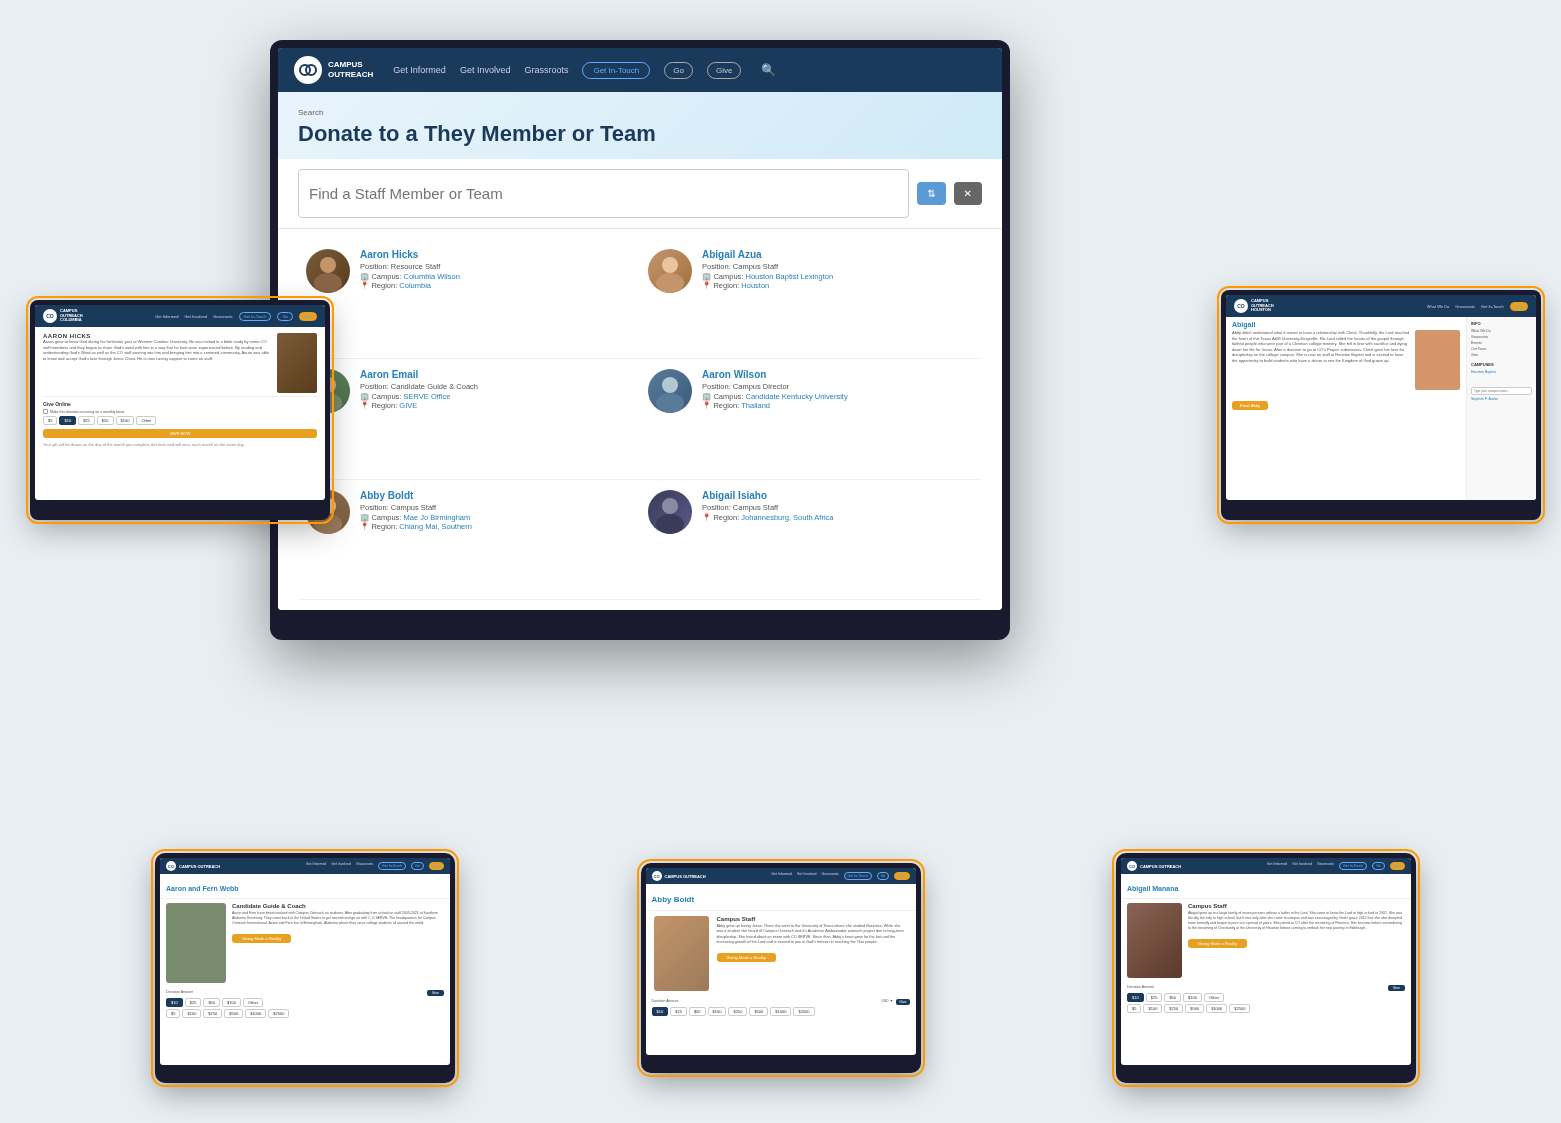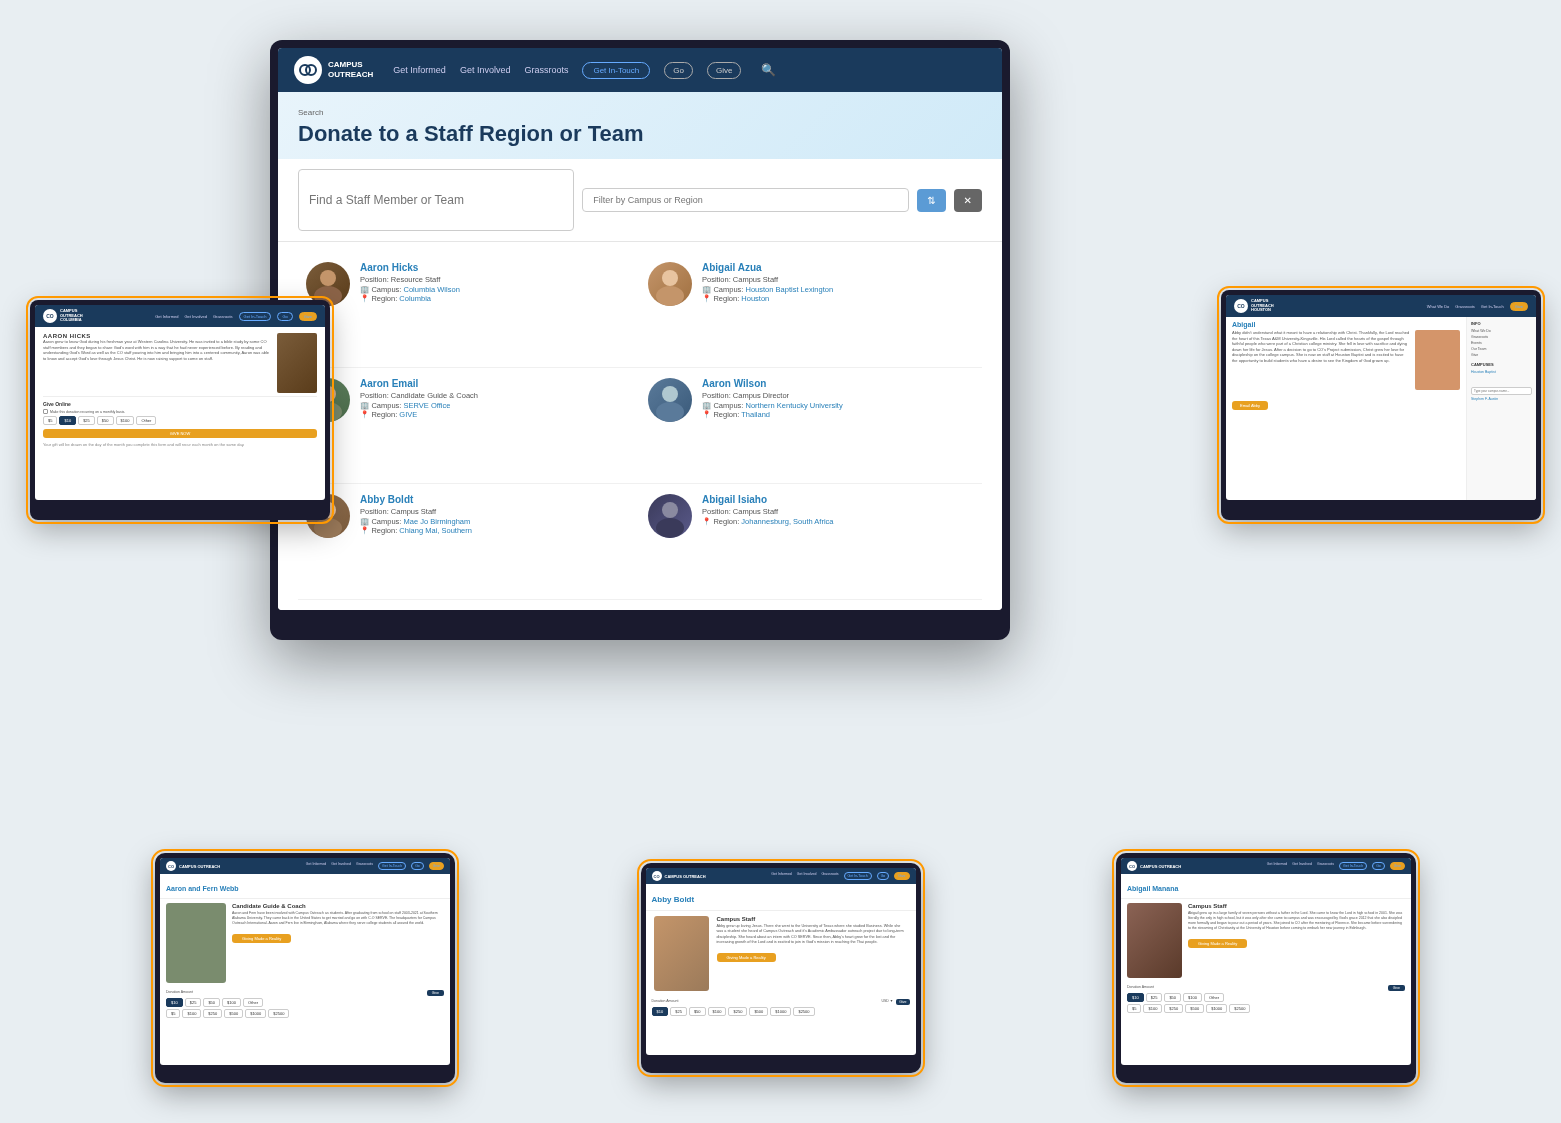--- a/index.html
+++ b/index.html
@@ -127,22 +127,22 @@
       border-bottom: 1px solid #e5e5e5;
       display: flex;
       gap: 8px;
       align-items: center;
       flex-shrink: 0;
     }
     .search-input {
       flex: 1;
       border: 1px solid #ccc;
       border-radius: 4px;
-      padding: 23px 10px;
-      font-size: 12px;
+      padding: 15px 10px;
+      font-size: 15px;
       color: #999;
     }
     .filter-select {
       flex: 1.2;
       border: 1px solid #ccc;
       border-radius: 4px;
       padding: 6px 10px;
       font-size: 9px;
       color: #999;
       background: #fff;
@@ -663,26 +663,25 @@
         <span class="nav-link">Grassroots</span>
         <button class="nav-btn">Get In-Touch</button>
         <button class="nav-btn-filled">Go</button>
         <button class="nav-btn-filled">Give</button>
         <span class="nav-search-icon">🔍</span>
       </div>
     </nav>
 
     <div class="hero">
       <div class="hero-label">Search</div>
-      <h1 class="hero-title">Donate to a Staff Region or Team</h1>
+      <h1 class="hero-title">Donate to a They Member or Team</h1>
     </div>
 
     <div class="search-bar">
       <input class="search-input" type="text" placeholder="Find a Staff Member or Team" style="">
-      <input class="filter-select" type="text" placeholder="Filter by Campus or Region" style="">
       <button class="sort-btn">⇅</button>
       <button class="clear-btn">✕</button>
     </div>
 
     <div class="staff-grid">
 
       <div class="staff-card">
         <div class="av-circle av-aaron-h">
           <svg width="44" height="44" viewBox="0 0 44 44">
             <circle cx="22" cy="16" r="8" fill="#c4956a"></circle>
@@ -730,21 +729,21 @@
       <div class="staff-card">
         <div class="av-circle av-aaron-wil">
           <svg width="44" height="44" viewBox="0 0 44 44">
             <circle cx="22" cy="16" r="8" fill="#b0c8d0"></circle>
             <ellipse cx="22" cy="34" rx="14" ry="10" fill="#5a7a9a"></ellipse>
           </svg>
         </div>
         <div class="staff-info">
           <div class="staff-name">Aaron Wilson</div>
           <div class="staff-position">Position: Campus Director</div>
-          <div class="staff-campus">🏢 Campus: <a>Northern Kentucky University</a></div>
+          <div class="staff-campus">🏢 Campus: <a>Candidate Kentucky University</a></div>
           <div class="staff-region">📍 Region: <a>Thailand</a></div>
         </div>
       </div>
 
       <div class="staff-card">
         <div class="av-circle av-abby">
           <svg width="44" height="44" viewBox="0 0 44 44">
             <circle cx="22" cy="16" r="8" fill="#e8c4a0"></circle>
             <ellipse cx="22" cy="34" rx="14" ry="10" fill="#9b7a5a"></ellipse>
           </svg>

